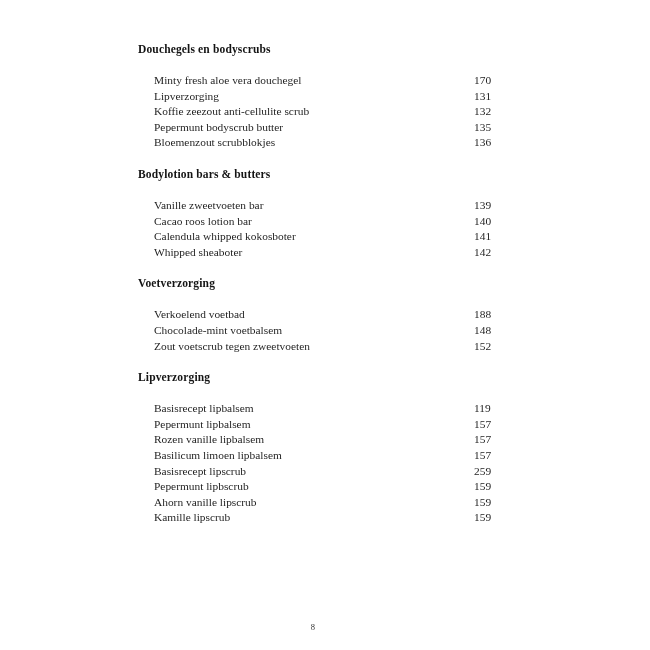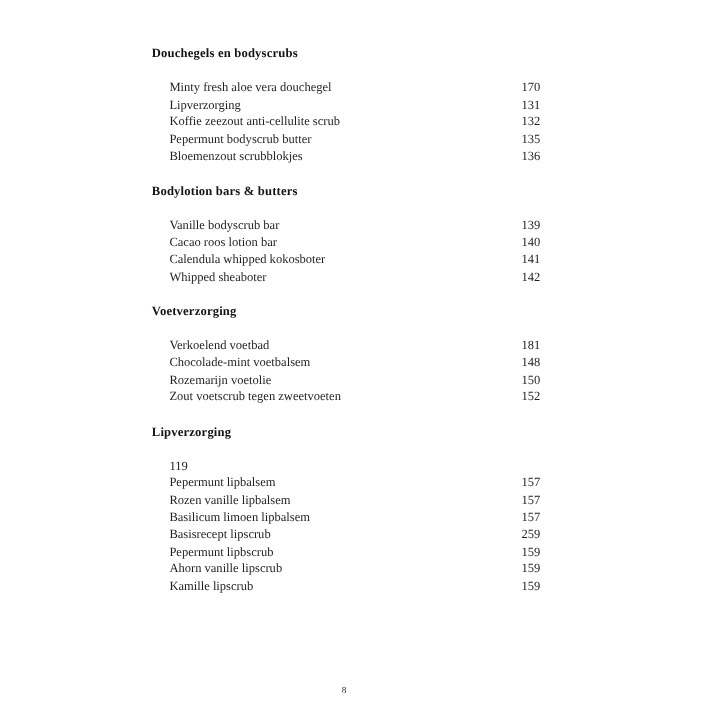--- a/index.html
+++ b/index.html
@@ -117,21 +117,21 @@
           <li class="entry">
             <span class="entry-title">Bloemenzout scrubblokjes</span>
             <span class="entry-page">136</span>
           </li>
         </ul>
       </div>
       <div class="section">
         <div class="section-heading">Bodylotion bars &amp; butters</div>
         <ul class="entries">
           <li class="entry">
-            <span class="entry-title">Vanille bodyscrub bar</span>
+            <span class="entry-title">Vanille zweetvoeten bar</span>
             <span class="entry-page">139</span>
           </li>
           <li class="entry">
             <span class="entry-title">Cacao roos lotion bar</span>
             <span class="entry-page">140</span>
           </li>
           <li class="entry">
             <span class="entry-title">Calendula whipped kokosboter</span>
             <span class="entry-page">141</span>
           </li>
@@ -139,40 +139,37 @@
             <span class="entry-title">Whipped sheaboter</span>
             <span class="entry-page">142</span>
           </li>
         </ul>
       </div>
       <div class="section">
         <div class="section-heading">Voetverzorging</div>
         <ul class="entries">
           <li class="entry">
             <span class="entry-title">Verkoelend voetbad</span>
-            <span class="entry-page">181</span>
+            <span class="entry-page">188</span>
           </li>
           <li class="entry">
             <span class="entry-title">Chocolade-mint voetbalsem</span>
             <span class="entry-page">148</span>
           </li>
           <li class="entry">
-            <span class="entry-title">Rozemarijn voetolie</span>
-            <span class="entry-page">150</span>
-          </li>
-          <li class="entry">
             <span class="entry-title">Zout voetscrub tegen zweetvoeten</span>
             <span class="entry-page">152</span>
           </li>
         </ul>
       </div>
       <div class="section">
         <div class="section-heading">Lipverzorging</div>
         <ul class="entries">
           <li class="entry">
+            <span class="entry-title">Basisrecept lipbalsem</span>
             <span class="entry-page">119</span>
           </li>
           <li class="entry">
             <span class="entry-title">Pepermunt lipbalsem</span>
             <span class="entry-page">157</span>
           </li>
           <li class="entry">
             <span class="entry-title">Rozen vanille lipbalsem</span>
             <span class="entry-page">157</span>
           </li>

